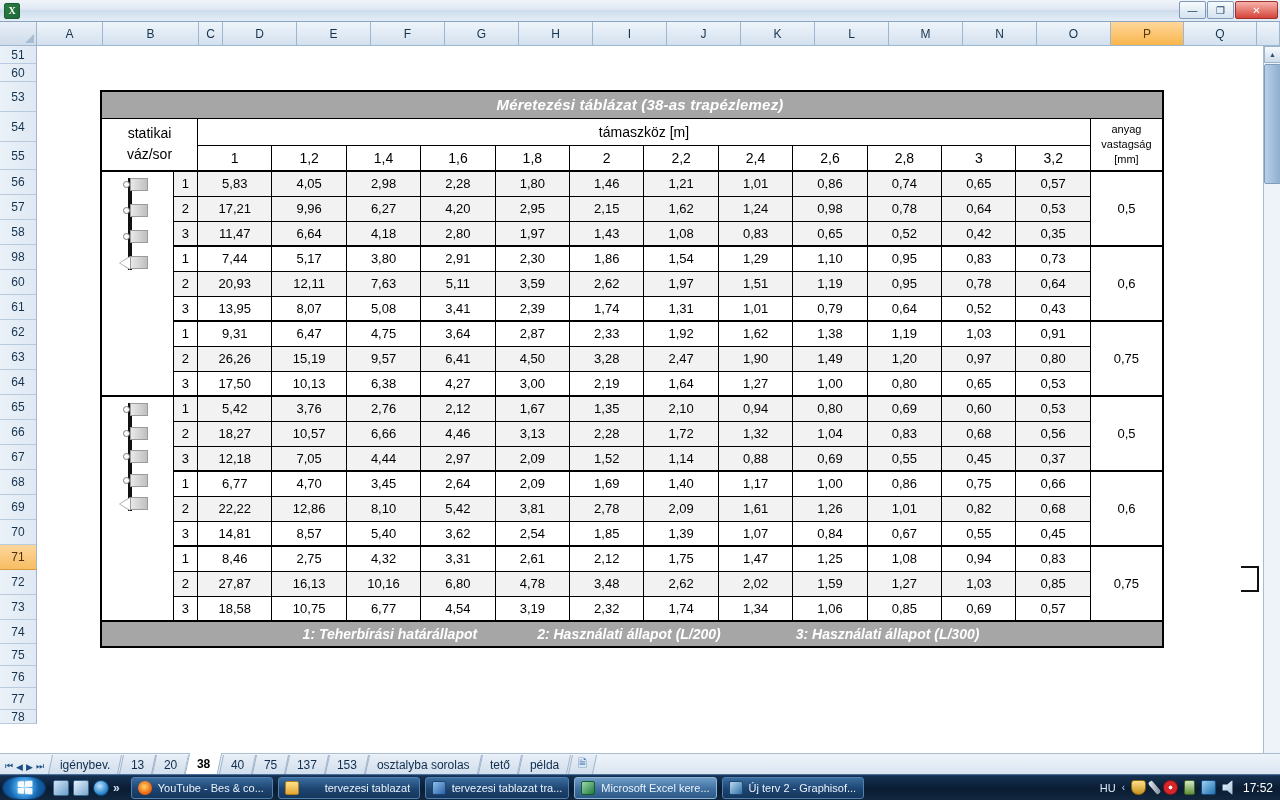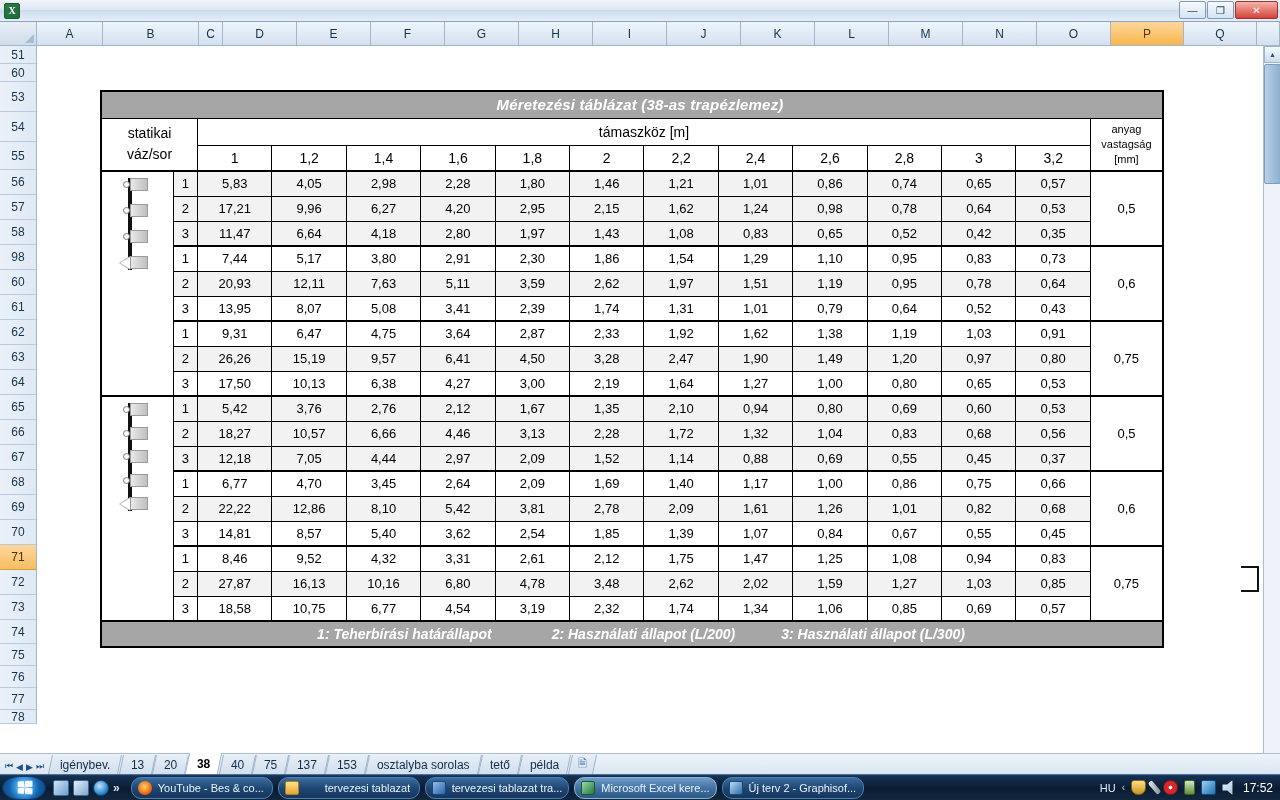--- a/index.html
+++ b/index.html
@@ -85,21 +85,21 @@
     font-size:15px; text-align:left; padding-left:16px !important; height:27px;
     letter-spacing:.2px;
   }
   .bandfoot{
     background:#a6a6a6; color:#ffffff; font-style:italic; font-weight:bold;
     font-size:14px; text-align:left; height:26px;
   }
   .bandfoot span{ display:inline-block; }
   .f1{ padding-left:18px; }
   .f2{ padding-left:60px; }
-  .f3{ padding-left:46px; }
+  .f3{ padding-left:75px; }
   .hdr-stat{ font-size:14px; line-height:21px;margin-top:9px; }
   .hdr-span{ font-size:14px; height:27px; }
   .hdr-num{ font-size:14px; height:26px; }
   .hdr-thick{ font-size:11px; line-height:15px; }
   td.d{ height:25px; font-size:13px; }
   tr.alt td.d, tr.alt td.idx{ background:#f2f2f2; }
   td.idx{ width:24px; font-size:13px; }
   td.diag{ width:72px; position:relative; background:#fff; }
   td.thick{ width:72px; font-size:13px; }
   .tb{ border-top:2px solid #000 !important; }
@@ -171,21 +171,21 @@
     border-radius:50%/60%; border:1px solid #0a3a6d;
     display:flex;align-items:center;justify-content:center;
   }
   .orbglyph{ width:15px;height:13px; display:grid; grid-template-columns:1fr 1fr; grid-template-rows:1fr 1fr; gap:1.5px; transform:perspective(20px) rotateY(-12deg);}
   .orbglyph i{ background:#ffffff; opacity:.92; border-radius:1px; display:block;}
   .qlaunch{ display:flex; align-items:center; gap:4px; margin-left:7px; padding-right:6px;}
   .qi{ width:16px;height:16px;border-radius:2px; }
   .tbtn{
     height:22px; min-width:142px; max-width:160px; margin-left:5px;
     background:linear-gradient(to bottom,#3a6d9e,#1d4470 55%,#16375c);
-    border:1px solid #4d80b3; border-radius:10px;
+    border:1px solid #4d80b3; border-radius:3px;
     display:flex; align-items:center; gap:6px; padding:0 6px;
     color:#e9f2fb; font-size:11px; overflow:hidden; white-space:nowrap;
   }
   .tbtn.active{ background:linear-gradient(to bottom,#6f9cc7,#3f6f9f 55%,#2d5986); border-color:#8ab4d8;}
   .tbtn .ti{ width:14px;height:14px;border-radius:2px; flex:0 0 14px;}
   .tray{ margin-left:auto; display:flex; align-items:center; gap:6px; padding-right:7px; color:#dcebfa; font-size:11px;}
   .trayi{ width:15px;height:15px;border-radius:2px;}
   .clock{ font-size:12px; color:#ffffff; }
 </style>
 </head>
@@ -557,21 +557,21 @@
           <td class="d">1,39</td>
           <td class="d">1,07</td>
           <td class="d">0,84</td>
           <td class="d">0,67</td>
           <td class="d">0,55</td>
           <td class="d">0,45</td>
         </tr>
         <tr>
           <td class="idx tb">1</td>
           <td class="d tb">8,46</td>
-          <td class="d tb">9,52</td>
+          <td class="d tb">2,75</td>
           <td class="d tb">4,32</td>
           <td class="d tb">3,31</td>
           <td class="d tb">2,61</td>
           <td class="d tb">2,12</td>
           <td class="d tb">1,75</td>
           <td class="d tb">1,47</td>
           <td class="d tb">1,25</td>
           <td class="d tb">1,08</td>
           <td class="d tb">0,94</td>
           <td class="d tb">0,83</td>

